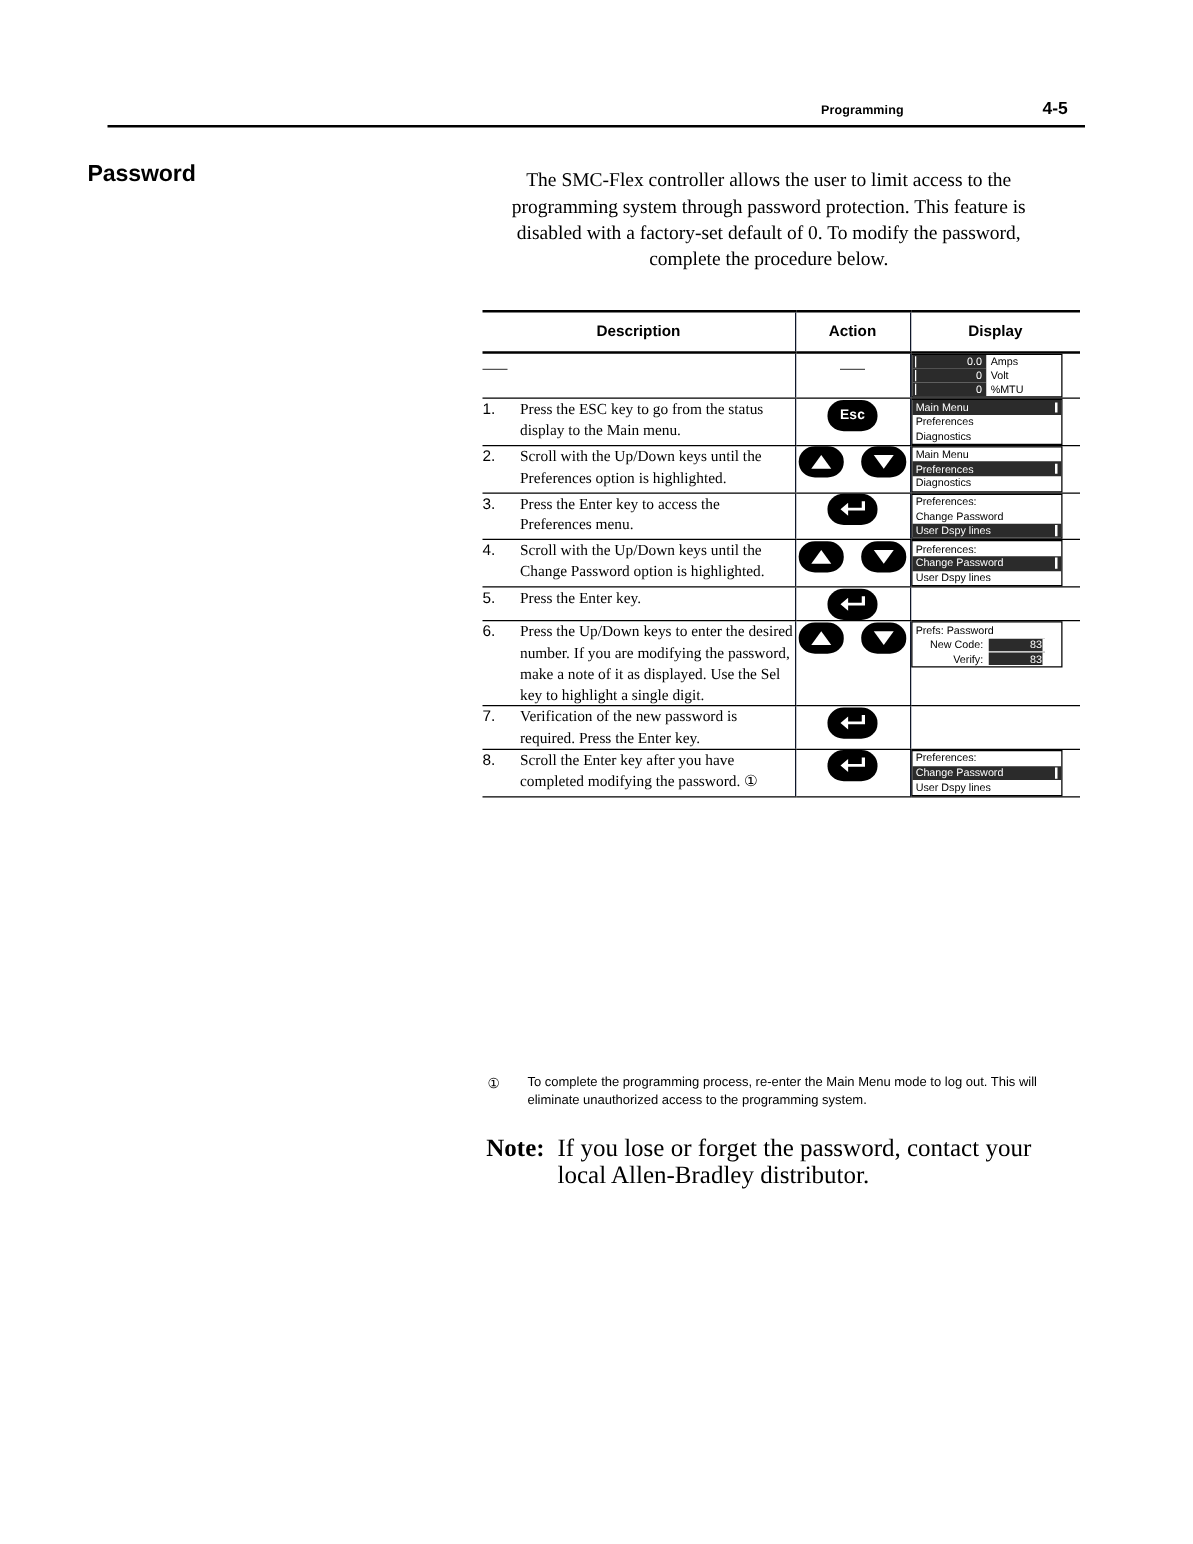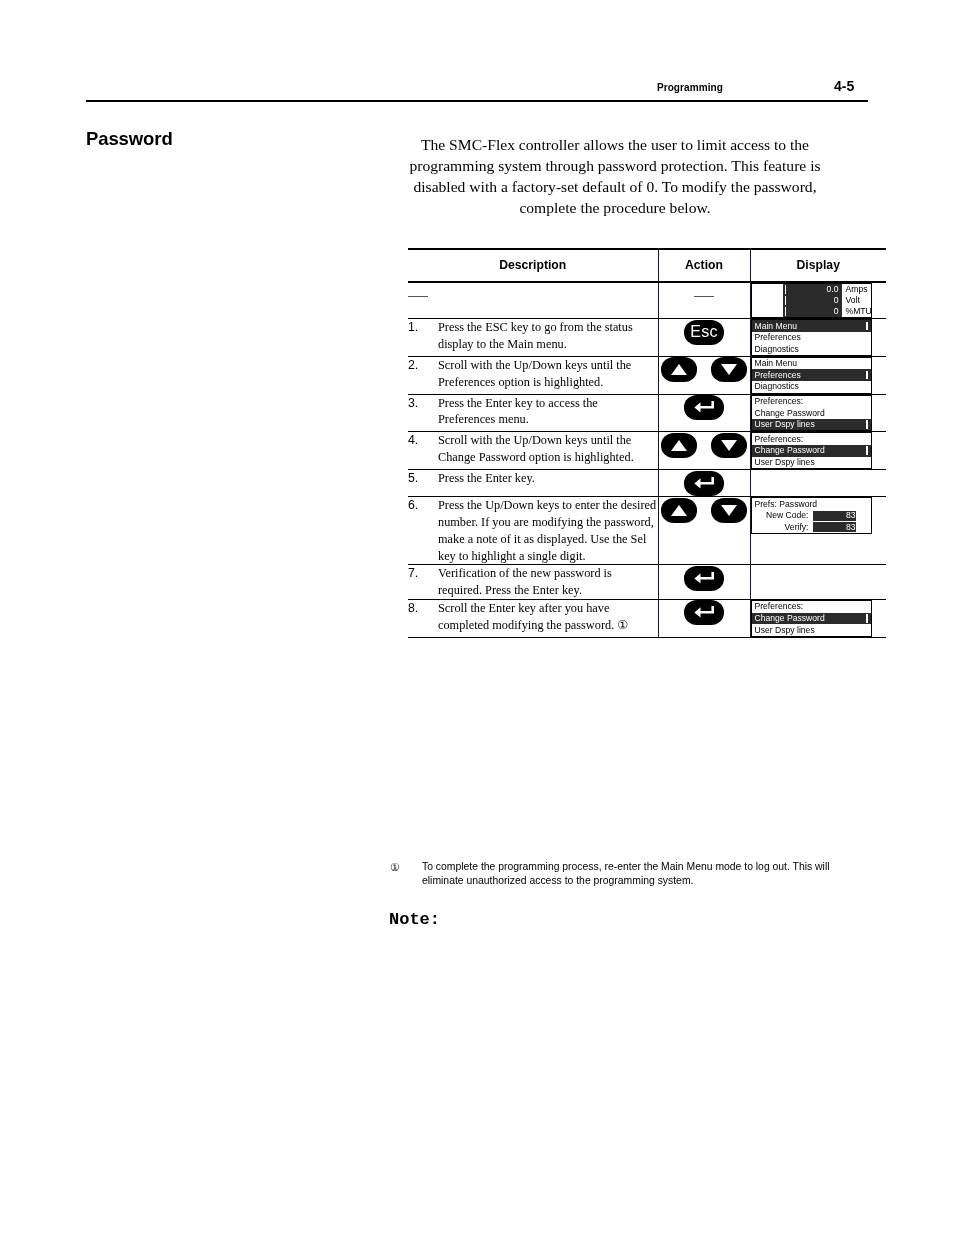--- a/index.html
+++ b/index.html
@@ -43,21 +43,21 @@
     text-align: left;
   }
   .header-rule {
     border-bottom: 2.4px solid #000;
     width: 100%;
   }
 
   
   .section-title {
     position: absolute;
-    left: 86px;
+    left: 70px;
     top: 116px;
     font-size: 18.5px;
     font-weight: 700;
     letter-spacing: -0.1px;
   }
 
   
   .intro {
     position: absolute;
     left: 389px;
@@ -65,21 +65,21 @@
     width: 452px;
     font-family: "Liberation Serif", serif;
     font-size: 15.6px;
     line-height: 21.2px;
     text-align: center;
   }
 
   
   .proc-table {
     position: absolute;
-    left: 408px;
+    left: 386px;
     top: 248px;
     width: 478px;
     border-collapse: collapse;
     table-layout: fixed;
   }
   .proc-table col.c-desc { width: 250px; }
   .proc-table col.c-act  { width: 92px; }
   .proc-table col.c-disp { width: 136px; }
 
   .proc-table thead th {
@@ -149,22 +149,22 @@
     display: inline-flex;
     align-items: center;
     justify-content: center;
     background: #000;
     border-radius: 13px / 12px;
     color: #fff;
   }
   .key-esc {
     width: 40px;
     height: 25px;
-    font-size: 16px;
-    font-weight: 400;
+    font-size: 11px;
+    font-weight: 700;
     letter-spacing: 0.2px;
   }
   .key-arrow {
     width: 36px;
     height: 25px;
   }
   .key-enter {
     width: 40px;
     height: 25px;
   }
@@ -184,21 +184,20 @@
     width: 119px;
     font-size: 8.6px;
     line-height: 10.6px;
     font-family: "Liberation Sans", sans-serif;
   }
   .lcd-row {
     display: flex;
     align-items: stretch;
     height: 11px;
     white-space: nowrap;
-    padding-left: 31px;
   }
   
   .lcd-meter .val {
     flex: 0 0 56px;
     background: #2b2b2b;
     color: #fff;
     text-align: right;
     padding-right: 3px;
     position: relative;
     display: flex;
@@ -298,22 +297,22 @@
   }
   .footnote-text { flex: 1 1 auto; }
 
   
   .note {
     position: absolute;
     left: 389px;
     top: 909px;
     width: 460px;
     display: flex;
-    font-family: Liberation Mono, monospace;
-    font-size: 17px;
+    font-family: Liberation Serif, serif;
+    font-size: 20px;
     line-height: 21.2px;
   }
   .note-label {
     flex: 0 0 57px;
     font-weight: 700;
   }
   .note-text { flex: 1 1 auto; }
 </style>
 </head>
 <body>
@@ -556,13 +555,14 @@
     </tbody>
 </table>
 
 <div class="footnote">
   <span class="footnote-mark">①</span>
   <span class="footnote-text">To complete the programming process, re-enter the Main Menu mode to log out. This will eliminate unauthorized access to the programming system.</span>
 </div>
 
 <div class="note">
   <span class="note-label">Note:</span>
+  <span class="note-text">If you lose or forget the password, contact your local Allen-Bradley distributor.</span>
 </div>
 
 </body></html>

